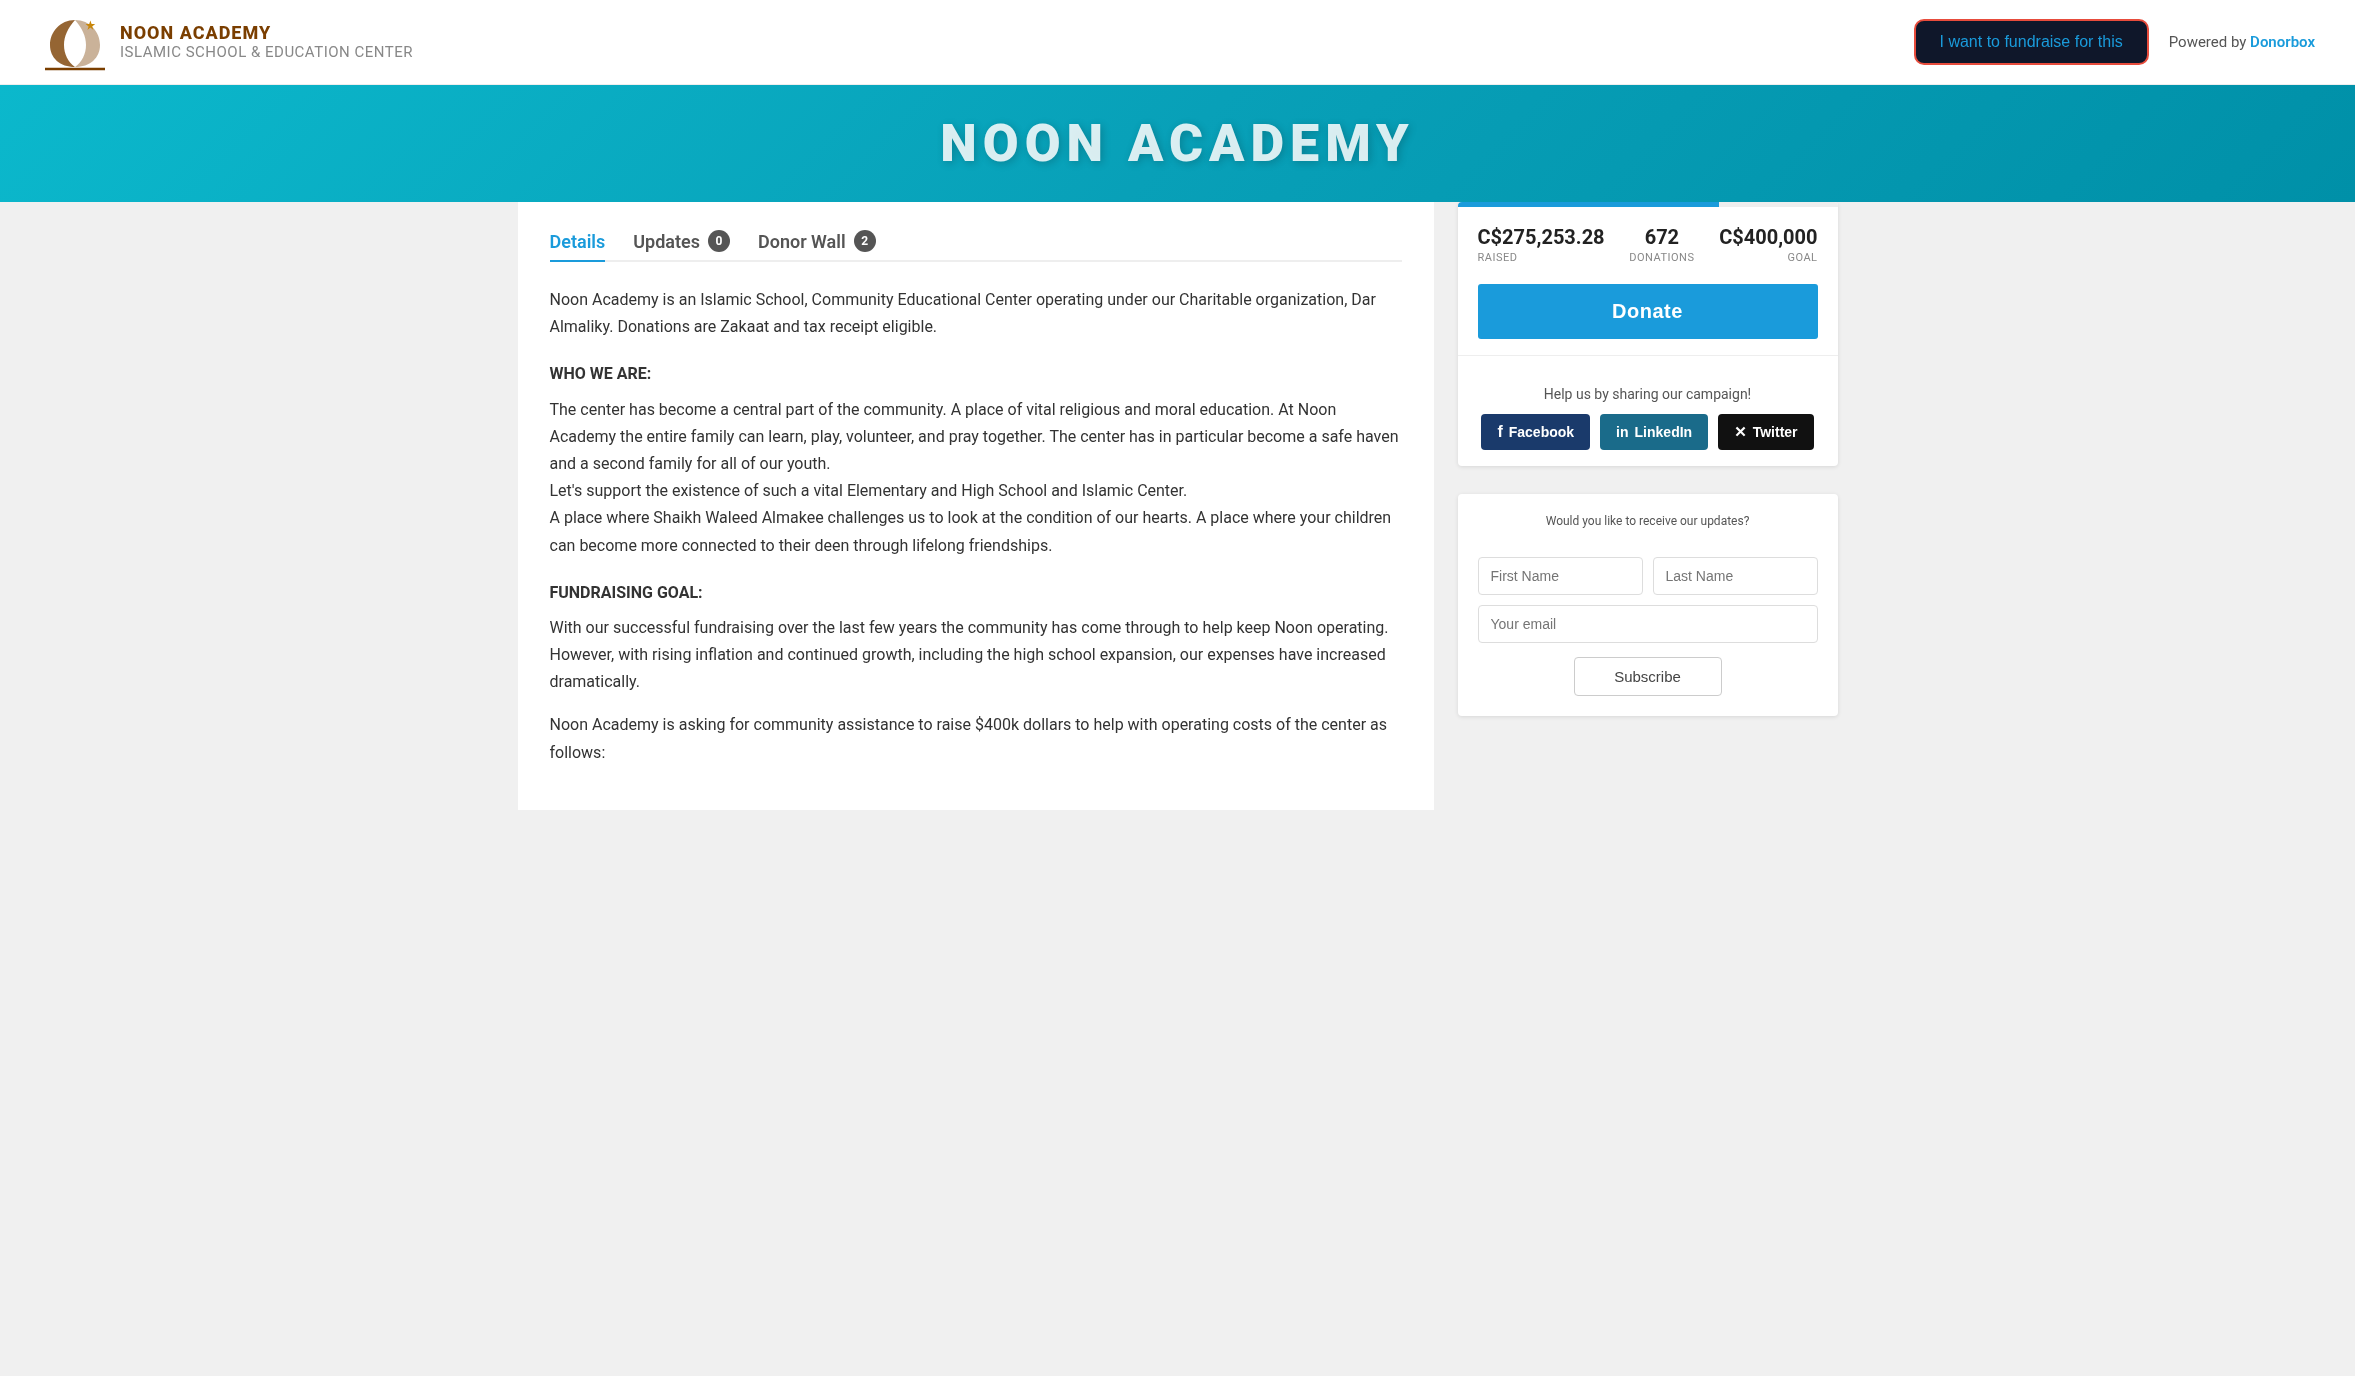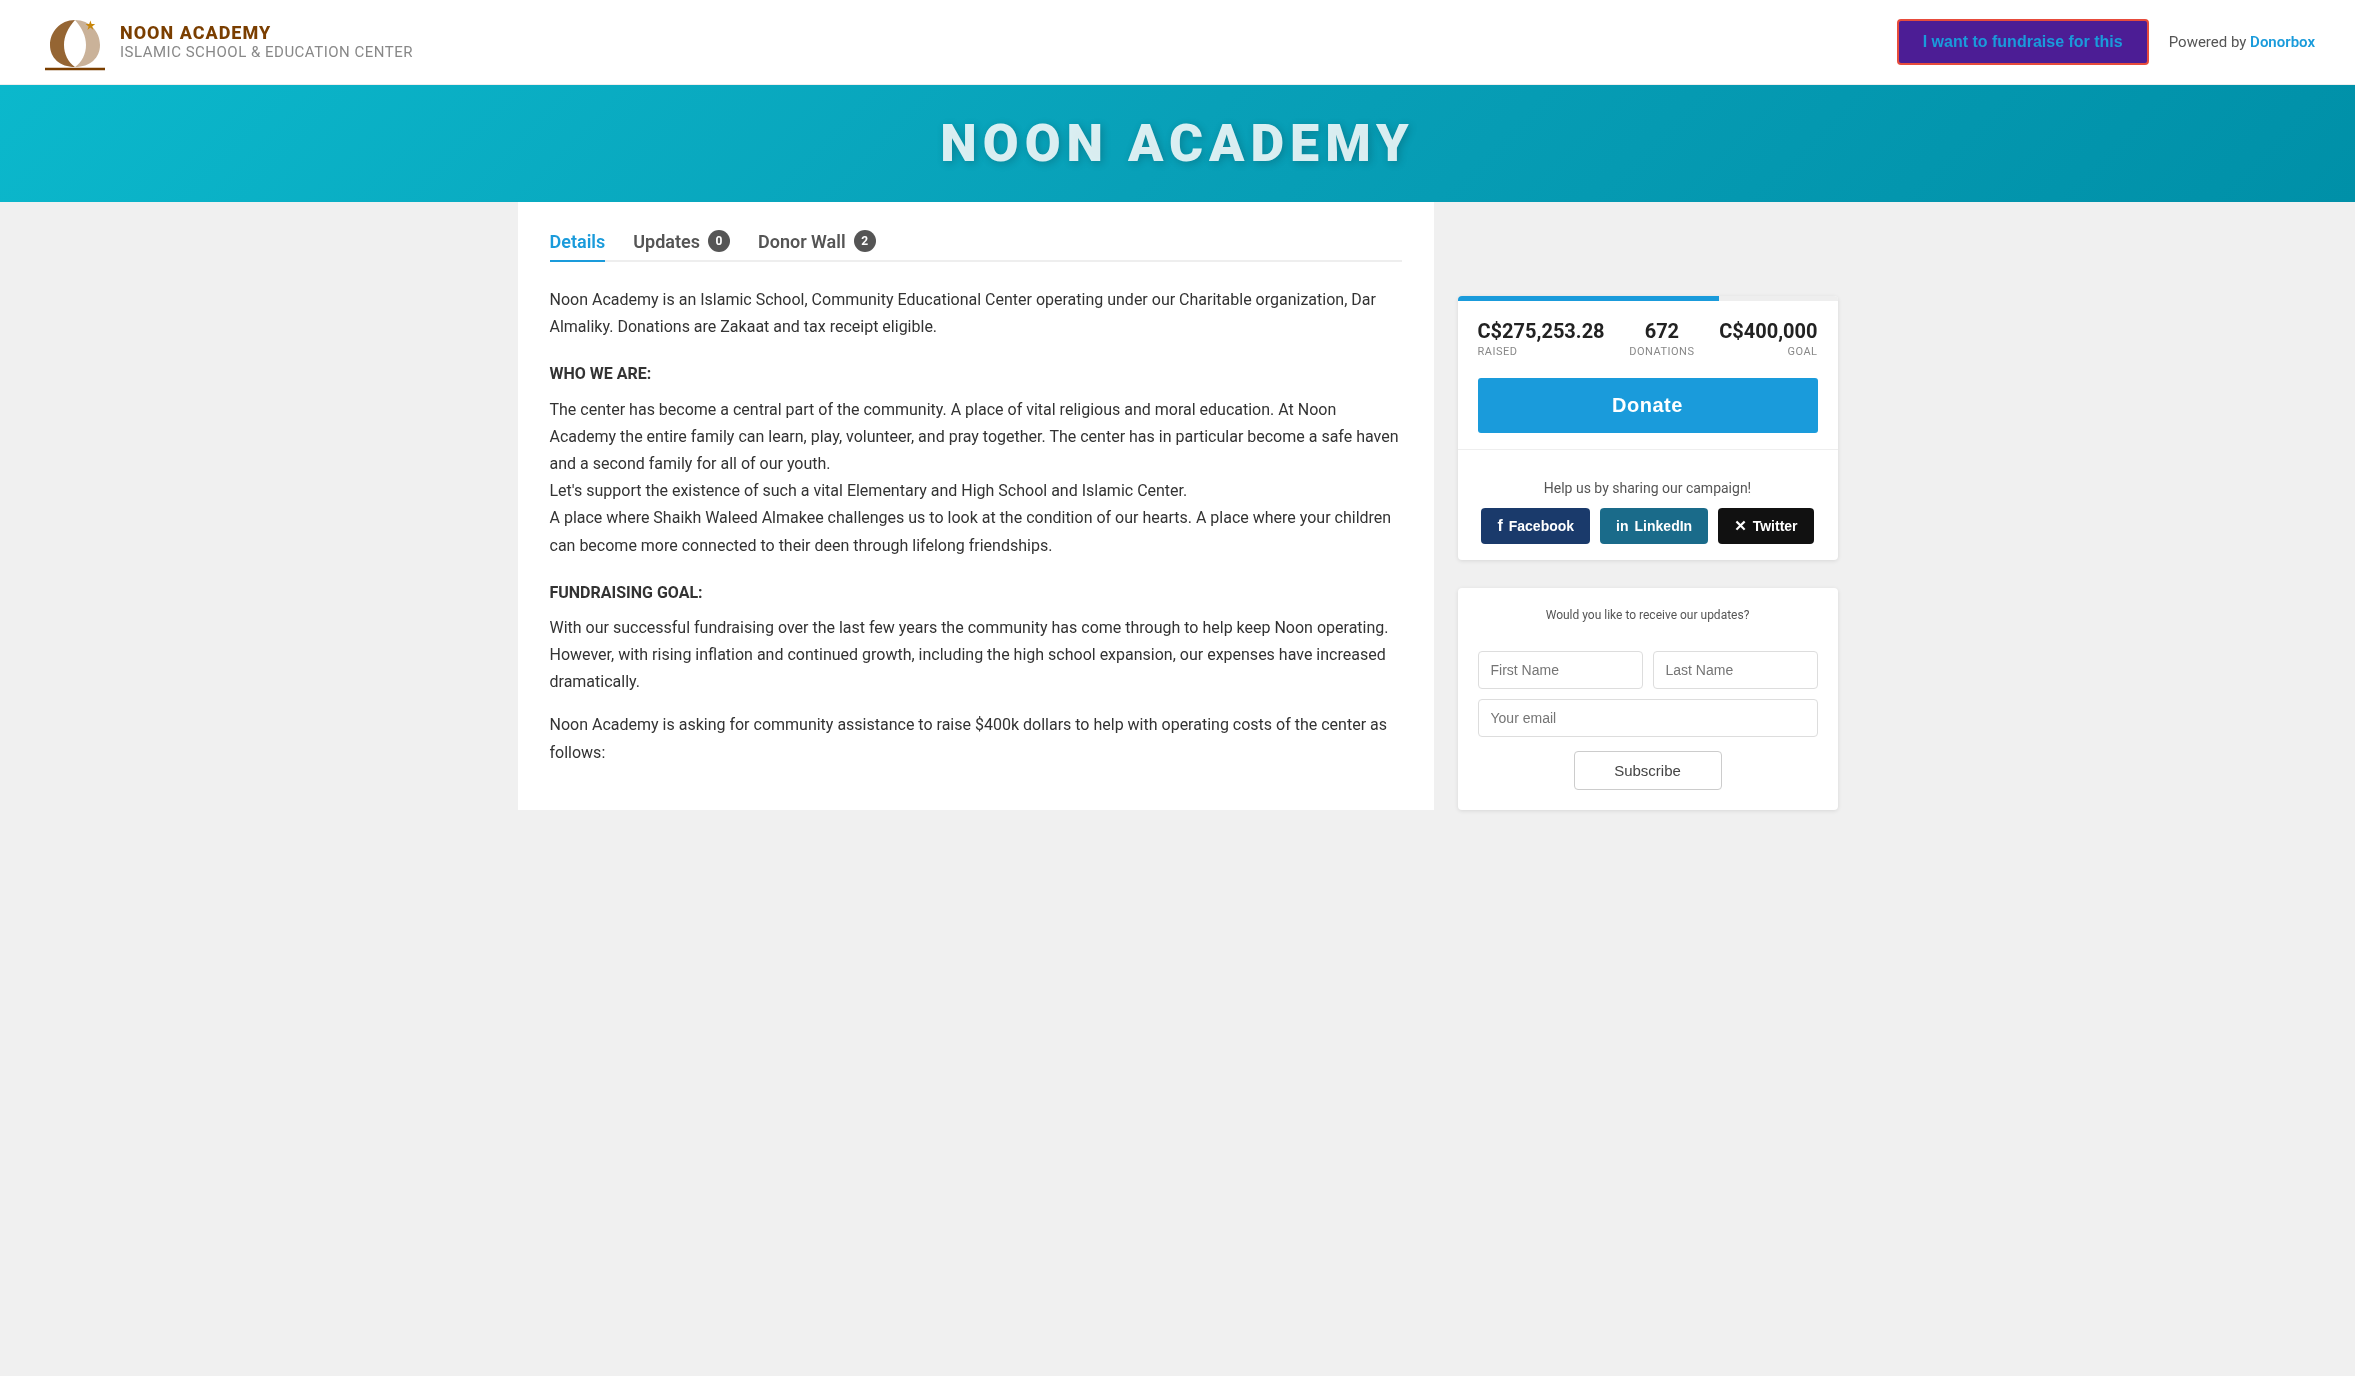--- a/index.html
+++ b/index.html
@@ -41,26 +41,26 @@
       text-transform: uppercase;
     }
     .header-right {
       display: flex;
       align-items: center;
       gap: 20px;
     }
     .fundraise-btn {
       border: 2px solid #e74c3c;
       color: #1a9bdb;
-      background: #4c1d95;
+      background: #0f172a;
       padding: 12px 24px;
       font-size: 16px;
       cursor: pointer;
-      border-radius: 4px;
-      font-weight: 700;
+      border-radius: 10px;
+      font-weight: 400;
     }
     .powered-by {
       font-size: 15px;
       color: #555;
     }
     .powered-by a {
       color: #1a9bdb;
       text-decoration: none;
       font-weight: 600;
     }
@@ -82,21 +82,21 @@
       text-shadow: 2px 2px 8px rgba(0,0,0,0.2);
     }
 
     
     .main-content {
       display: flex;
       gap: 24px;
       padding: 0 40px 40px 40px;
       max-width: 1400px;
       margin: 0 auto;
-      align-items: flex-end;
+      align-items: flex-start;
     }
 
     
     .left-panel {
       background: #fff;
       flex: 1;
       padding: 28px 32px;
       min-height: 600px;
     }
 

